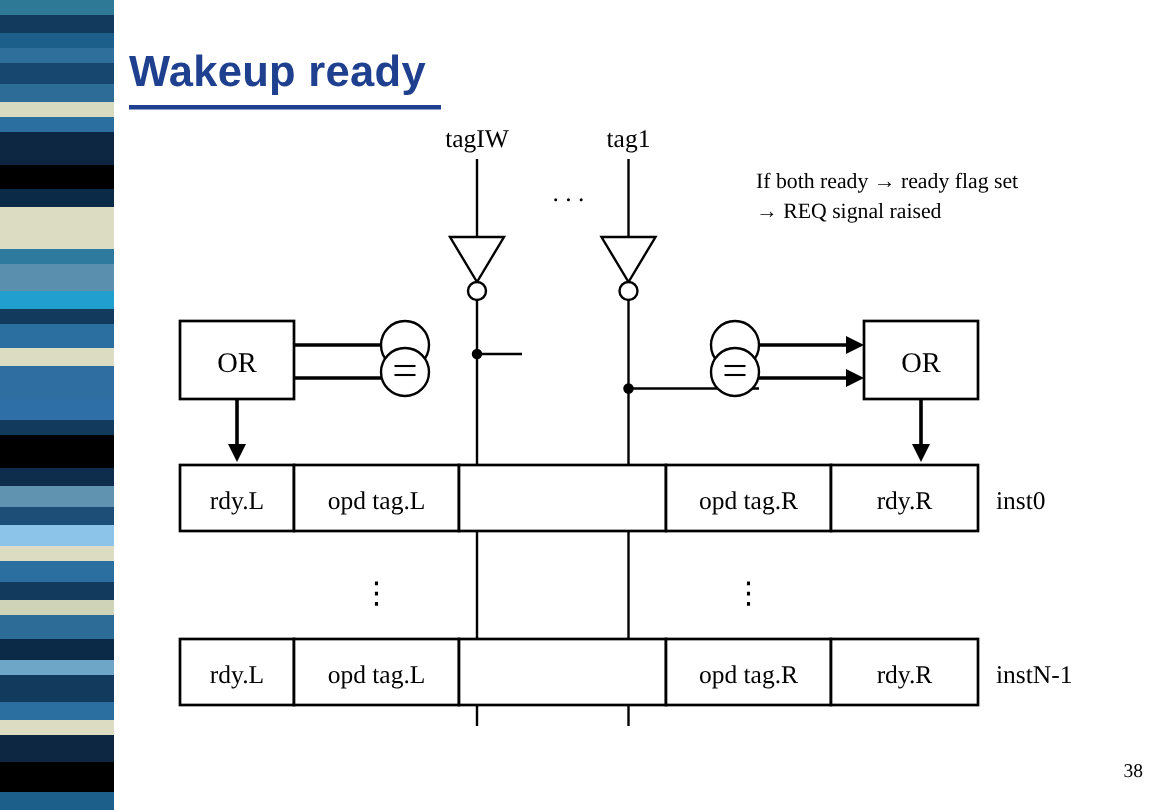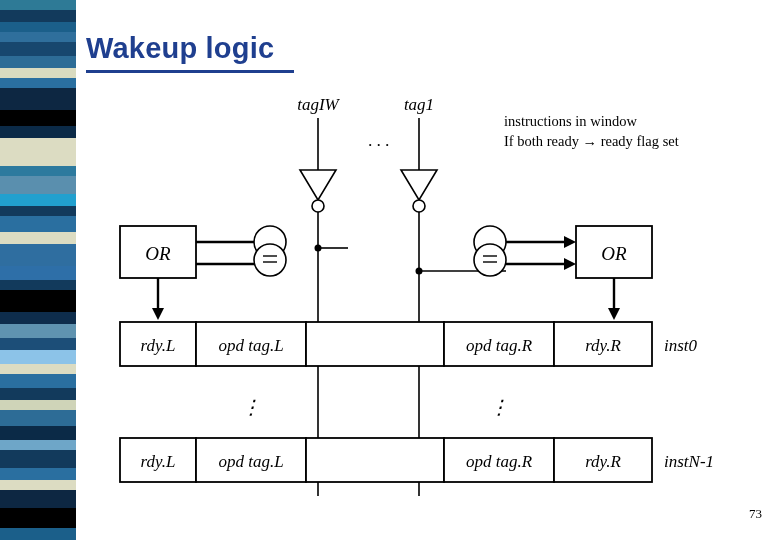--- a/index.html
+++ b/index.html
@@ -46,24 +46,23 @@
     top: 70px;
     width: 208px;
     height: 3px;
     background: #1f3f8f;
   }
 
   
   #diagram {
     position: absolute;
     left: 86px;
-    top: 84px;
+    top: 72px;
     width: 680px;
     height: 420px;
-    font-style: italic;
   }
   #diagram svg {
     display: block;
   }
 
   .lbl {
     font-family: "Liberation Serif", serif;
     fill: #000;
   }
 
@@ -129,21 +128,21 @@
     <div class="band" style="background: rgb(11, 42, 71); top: 426px; height: 14px;"></div>
     <div class="band" style="background: rgb(110, 166, 200); top: 440px; height: 10px;"></div>
     <div class="band" style="background: rgb(18, 58, 92); top: 450px; height: 18px;"></div>
     <div class="band" style="background: rgb(42, 111, 160); top: 468px; height: 12px;"></div>
     <div class="band" style="background: rgb(220, 220, 194); top: 480px; height: 10px;"></div>
     <div class="band" style="background: rgb(13, 39, 66); top: 490px; height: 18px;"></div>
     <div class="band" style="background: rgb(0, 0, 0); top: 508px; height: 20px;"></div>
     <div class="band" style="background: rgb(27, 95, 138); top: 528px; height: 12px;"></div>
   </div>
 
-<div id="page-title">Wakeup logic</div>
+<div id="page-title">Wakeup ready</div>
 <div id="title-underline"></div>
 
 <div id="diagram">
   <svg width="680" height="420" viewBox="0 0 680 420" xmlns="http://www.w3.org/2000/svg">
 
     <text class="lbl" id="lbl-tagIW" x="232" y="26" font-size="17" text-anchor="middle">tagIW</text>
     <text class="lbl" id="lbl-tag1" x="333" y="26" font-size="17" text-anchor="middle">tag1</text>
     <text class="lbl" id="lbl-dots" x="293" y="62" font-size="17" text-anchor="middle">. . .</text>
 
     <line x1="232" y1="34" x2="232" y2="86" stroke="#000" stroke-width="1.6"></line>
@@ -218,17 +217,17 @@
       <text class="lbl" id="r1c0" x="72" y="383" font-size="17" text-anchor="middle">rdy.L</text>
       <text class="lbl" id="r1c1" x="165" y="383" font-size="17" text-anchor="middle">opd tag.L</text>
       <text class="lbl" id="r1c3" x="413" y="383" font-size="17" text-anchor="middle">opd tag.R</text>
       <text class="lbl" id="r1c4" x="517" y="383" font-size="17" text-anchor="middle">rdy.R</text>
       <text class="lbl" id="r1name" x="578" y="383" font-size="17" text-anchor="start">instN-1</text>
     </g>
   </svg>
 </div>
 
 <div id="annotation">
-  <span class="ln">instructions in window</span>
   <span class="ln">If both ready → ready flag set</span>
+  <span class="ln">→ REQ signal raised</span>
 </div>
 
-<div id="slide-number">73</div>
+<div id="slide-number">38</div>
 
 </body></html>

